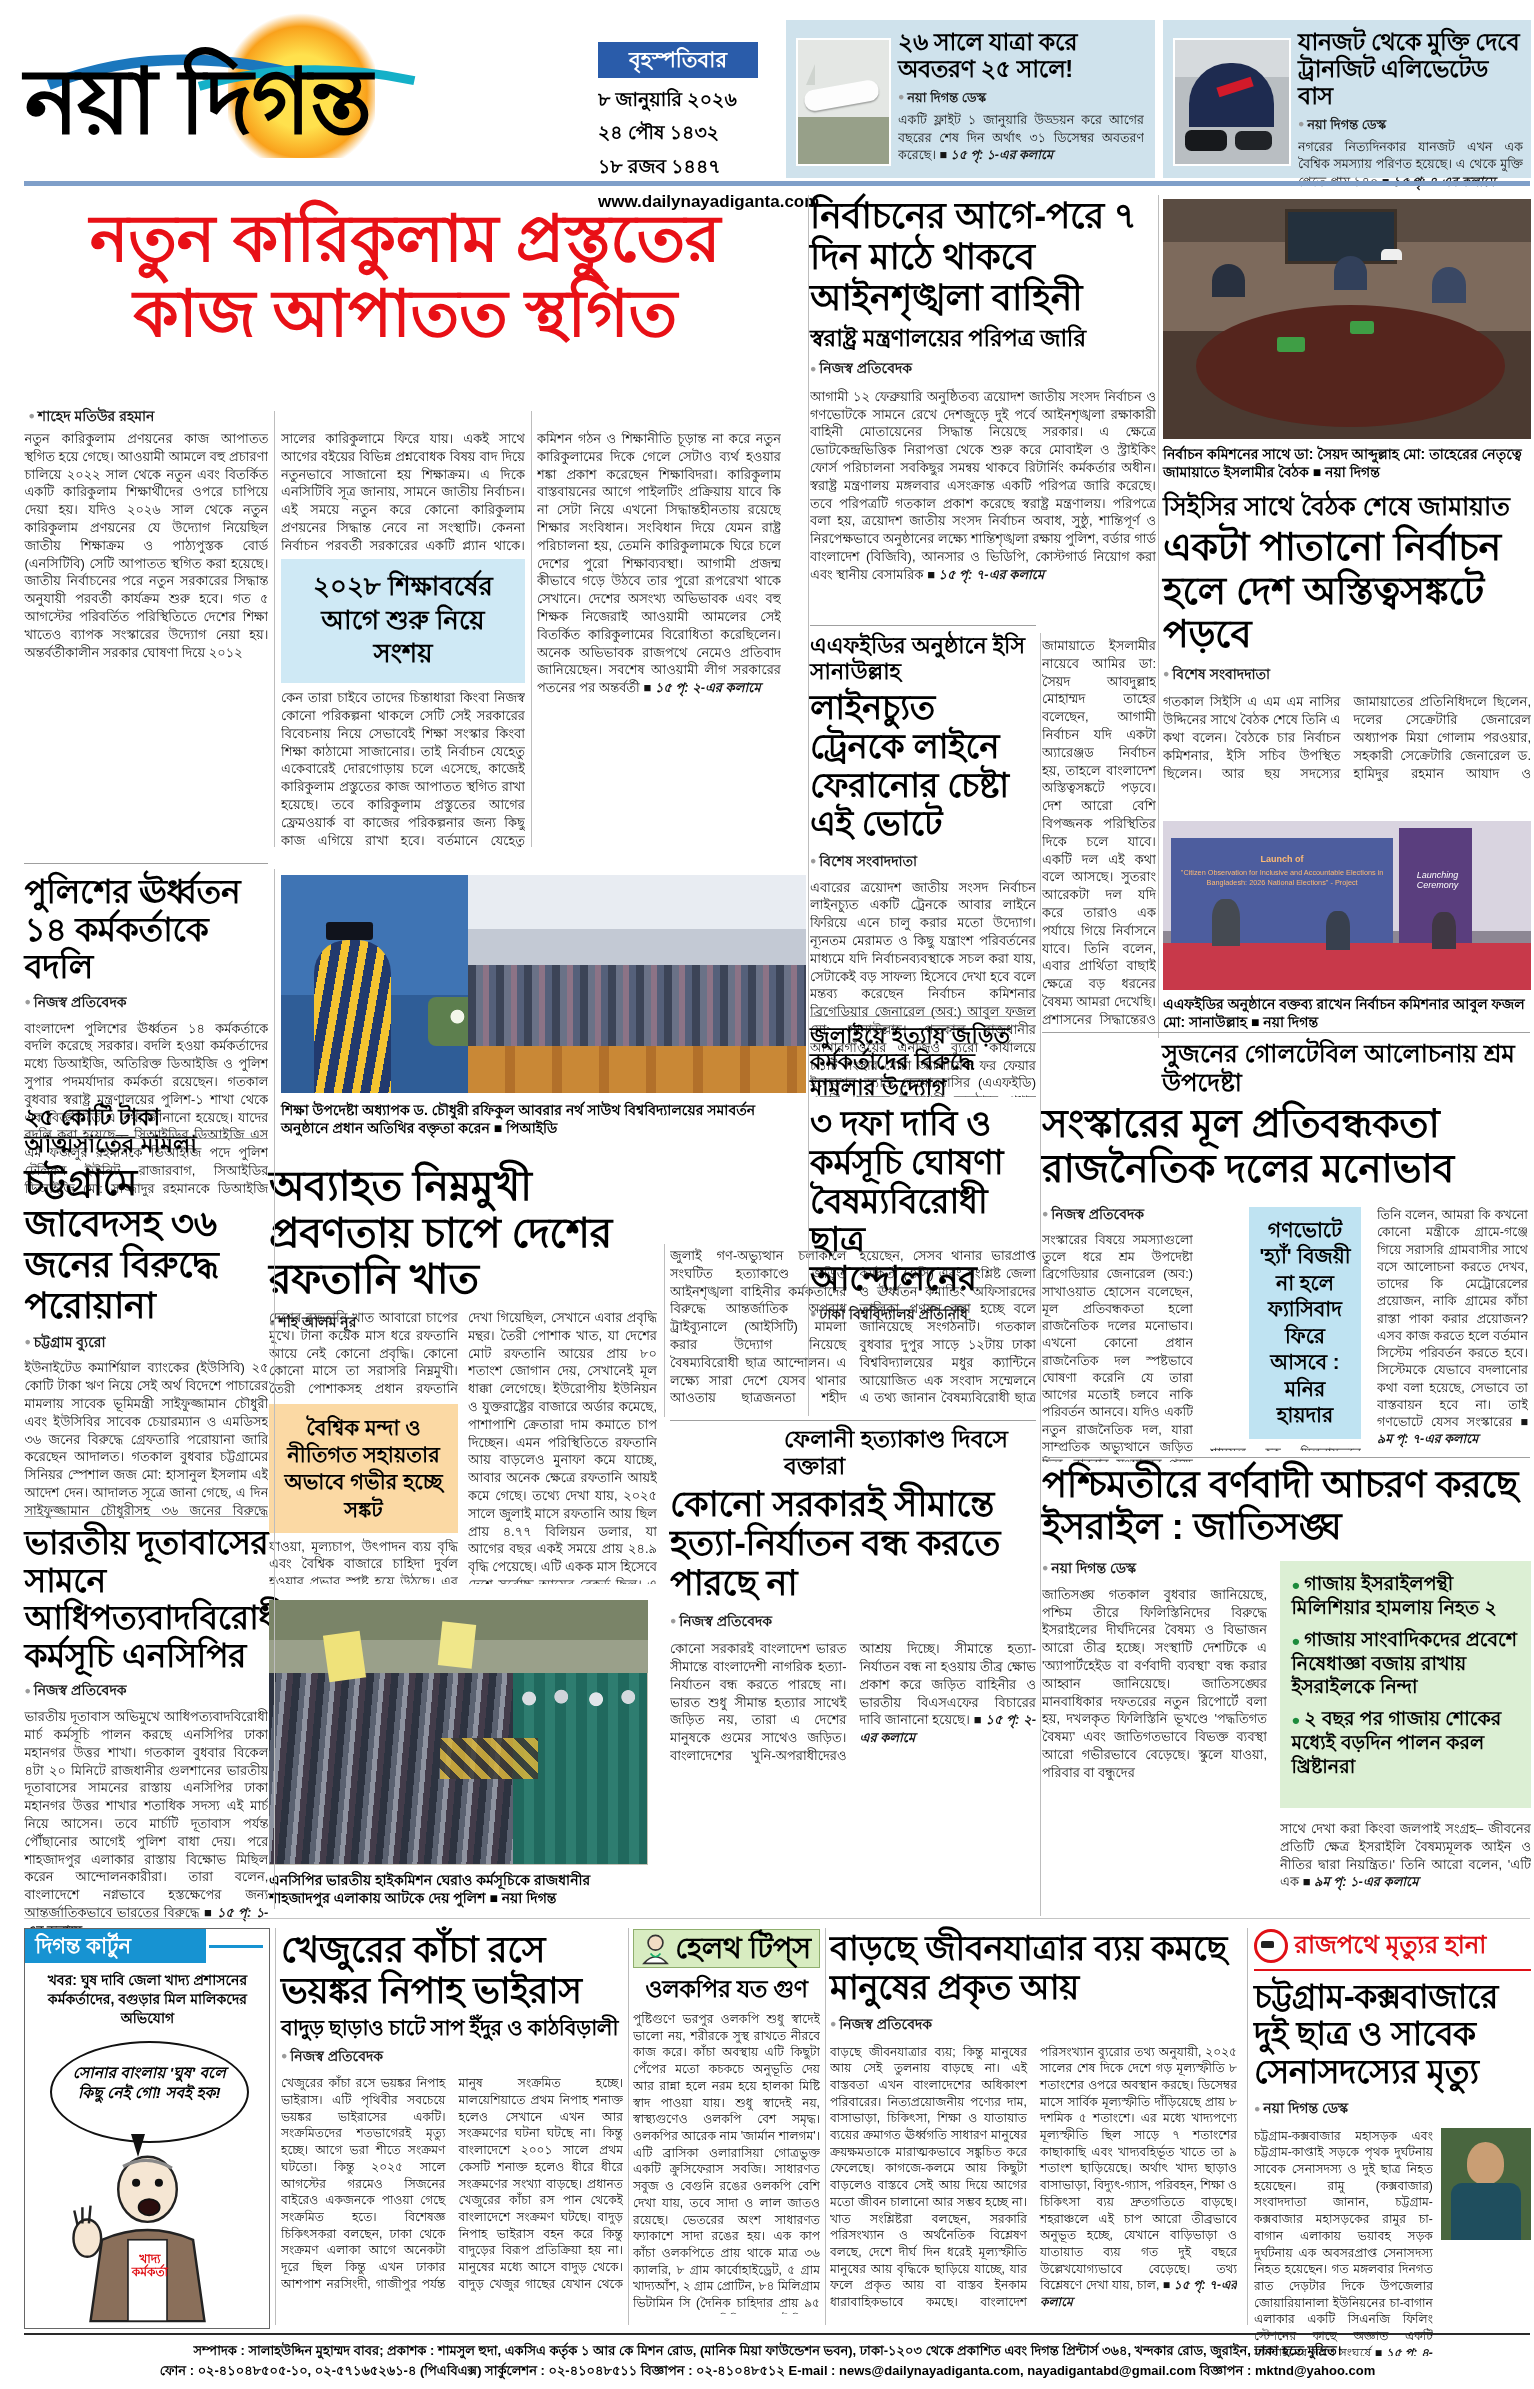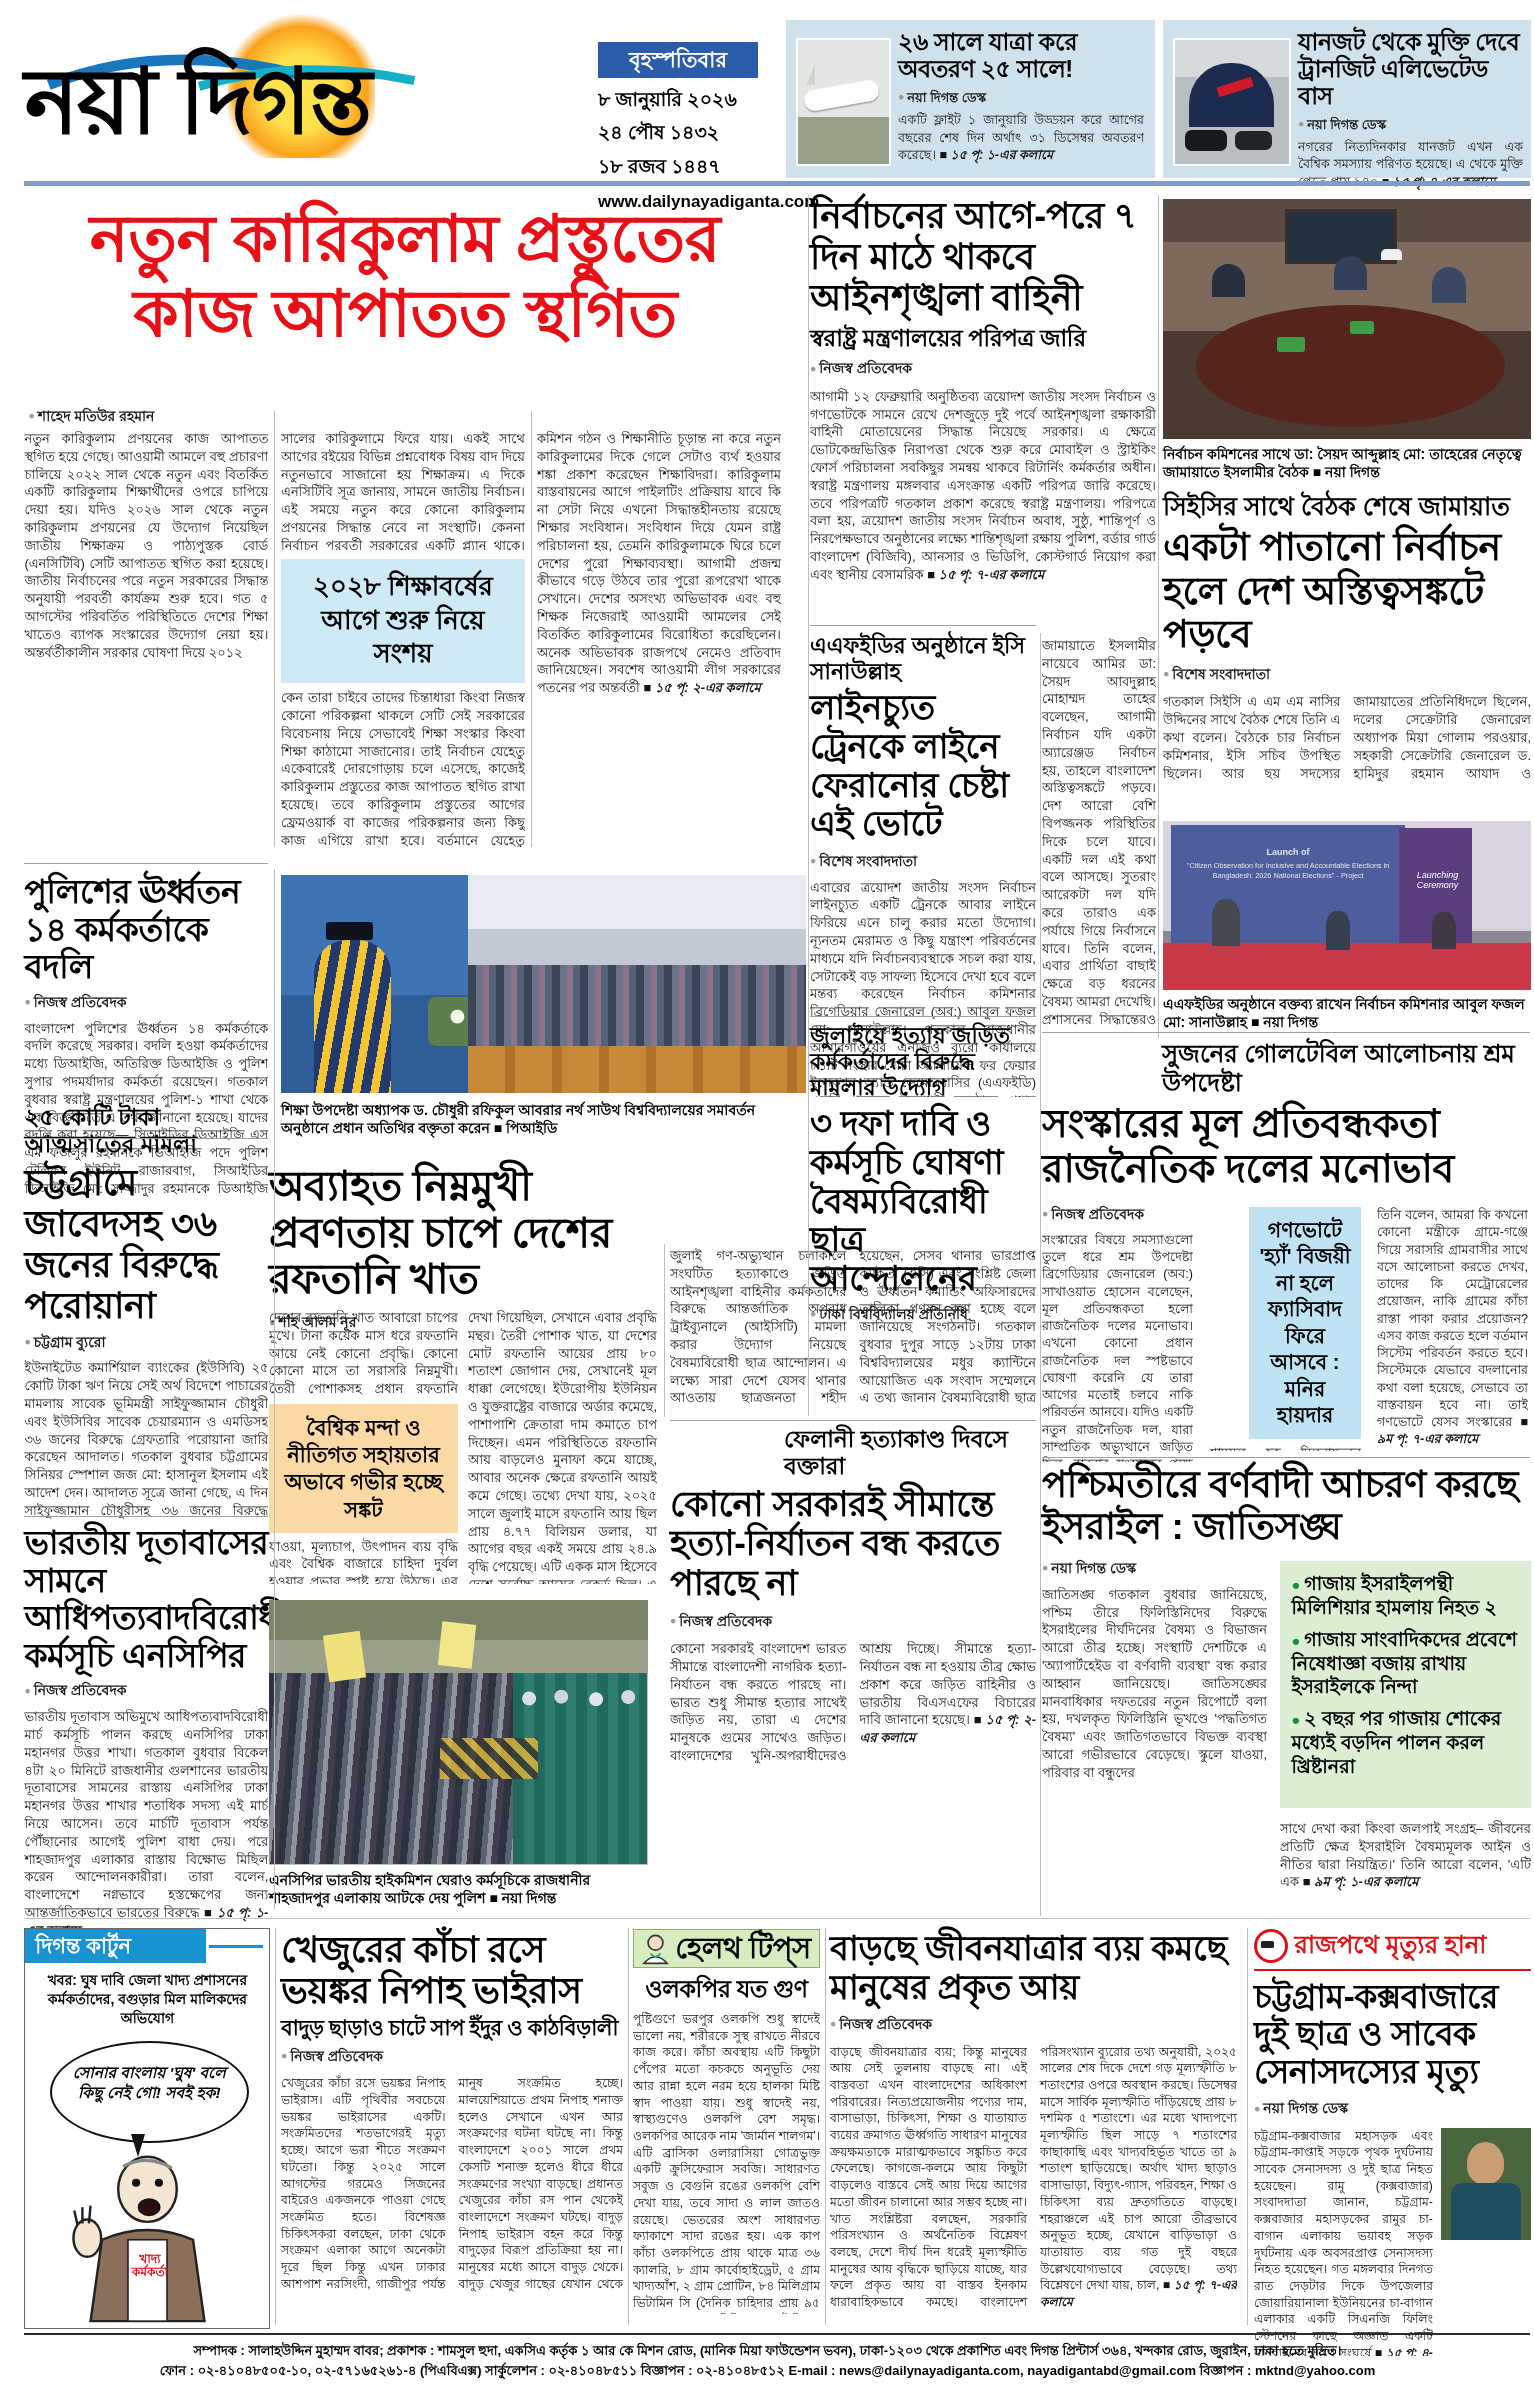--- a/index.html
+++ b/index.html
@@ -123,21 +123,21 @@
     <div class="bl" style="margin-top:6.5px;">বিশেষ সংবাদদাতা</div>
     <p class="bt cols2" style="margin:6.5px 0 0 0;height:96px;">
       <span>গতকাল সিইসি এ এম এম নাসির উদ্দিনের সাথে বৈঠক শেষে তিনি এ কথা বলেন। বৈঠকে চার নির্বাচন কমিশনার, ইসি সচিব উপস্থিত ছিলেন। আর ছয় সদস্যের জামায়াতের প্রতিনিধিদলে ছিলেন, দলের সেক্রেটারি জেনারেল অধ্যাপক মিয়া গোলাম পরওয়ার, সহকারী সেক্রেটারি জেনারেল ড. হামিদুর রহমান আযাদ ও অ্যাডভোকেট এহসানুল মাহবুব জুবায়ের, কেন্দ্রীয় নির্বাহী পরিষদ সদস্য মোবারক হোসাইন ও সুপ্রিম কোর্টের সিনিয়র আইনজীবী মোহাম্মদ শিশির মনির। বৈঠক শেষে সৈয়দ আবদুল্লাহ মোহাম্মদ তাহের বৈঠকের আলোচনার বিষয়ে গণমাধ্যমের সাথে কথা বলেন। সৈয়দ আবদুল্লাহ মোহাম্মদ তাহের বলেন, আব্দুল আউয়াল মিন্টু, সিলেটের আব্দুল মালেক, মোফাজ্জল হোসেন চৌধুরী কায়কোবাদ প্রমুখ বিএনপির</span>
       
     </p>
   </div>
 
   <div class="abs bt" style="left:1042px;top:637px;width:114px;height:389px;">জামায়াতে ইসলামীর নায়েবে আমির ডা: সৈয়দ আবদুল্লাহ মোহাম্মদ তাহের বলেছেন, আগামী নির্বাচন যদি একটা অ্যারেঞ্জড নির্বাচন হয়, তাহলে বাংলাদেশ অস্তিত্বসঙ্কটে পড়বে। দেশ আরো বেশি বিপজ্জনক পরিস্থিতির দিকে চলে যাবে। একটি দল এই কথা বলে আসছে। সুতরাং আরেকটা দল যদি করে তারাও এক পর্যায়ে গিয়ে নির্বাসনে যাবে। তিনি বলেন, এবার প্রার্থিতা বাছাই ক্ষেত্রে বড় ধরনের বৈষম্য আমরা দেখেছি। প্রশাসনের সিদ্ধান্তেরও ভিন্নতা দেখেছি। যেমন দ্বৈত নাগরিকত্বের ব্যাপারে একই ধরনের ঘটনায় কোন কোন জায়গায় নমিনেশনকে একসেপ্ট করা হয়েছে। কোন কোন জায়গায় এটাকে বাতিল ঘোষণা করা হয়েছে। আগারগাঁওয়ের নির্বাচন ভবনের সভাকক্ষে</div>
 
   <div class="ph" style="left:1163px;top:821px;width:368px;height:169px;background:linear-gradient(180deg,#d9d4e0 0 65%,#8d8794 65% 100%);">
-    <div class="abs" style="left:8.1px;top:4px;width:204px;height:90px;background:#4d5d9e;color:#e5e5e5;text-align:center;padding:15px;">
+    <div class="abs" style="left:8.1px;top:17px;width:204px;height:90px;background:#4d5d9e;color:#fdba74;text-align:center;padding:9px;">
       <div style="font-size:9px;font-weight:bold;margin-top:6.5px;">Launch of</div>
       <div style="font-size:7.3px;margin-top:4.9px;line-height:1.3;">"Citizen Observation for Inclusive and Accountable Elections in Bangladesh: 2026 National Elections" - Project</div>
     </div>
     <div class="abs" style="left:236px;top:6.5px;width:73px;height:122px;background:#5a3e7e;"></div>
     <div class="abs" style="left:240px;top:49px;width:69px;color:#fff;font-style:italic;font-size:9px;text-align:center;">Launching Ceremony</div>
     <div class="abs" style="left:0;top:122px;width:368px;height:47px;background:#c8394a;"></div>
     <div class="abs" style="left:49px;top:78px;width:28px;height:47px;background:#454a52;border-radius:40% 40% 0 0;"></div>
     <div class="abs" style="left:163px;top:90px;width:24.4px;height:39px;background:#38404e;border-radius:40% 40% 0 0;"></div>
     <div class="abs" style="left:269px;top:91px;width:24.4px;height:37px;background:#403744;border-radius:40% 40% 0 0;"></div>
   </div>

